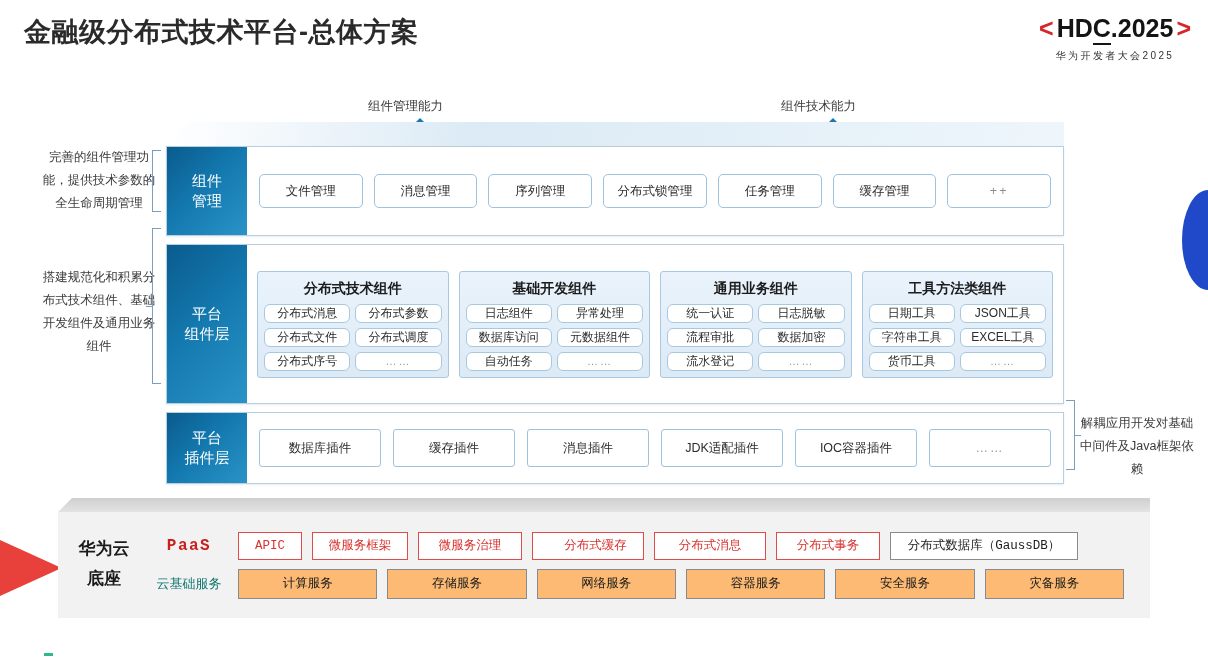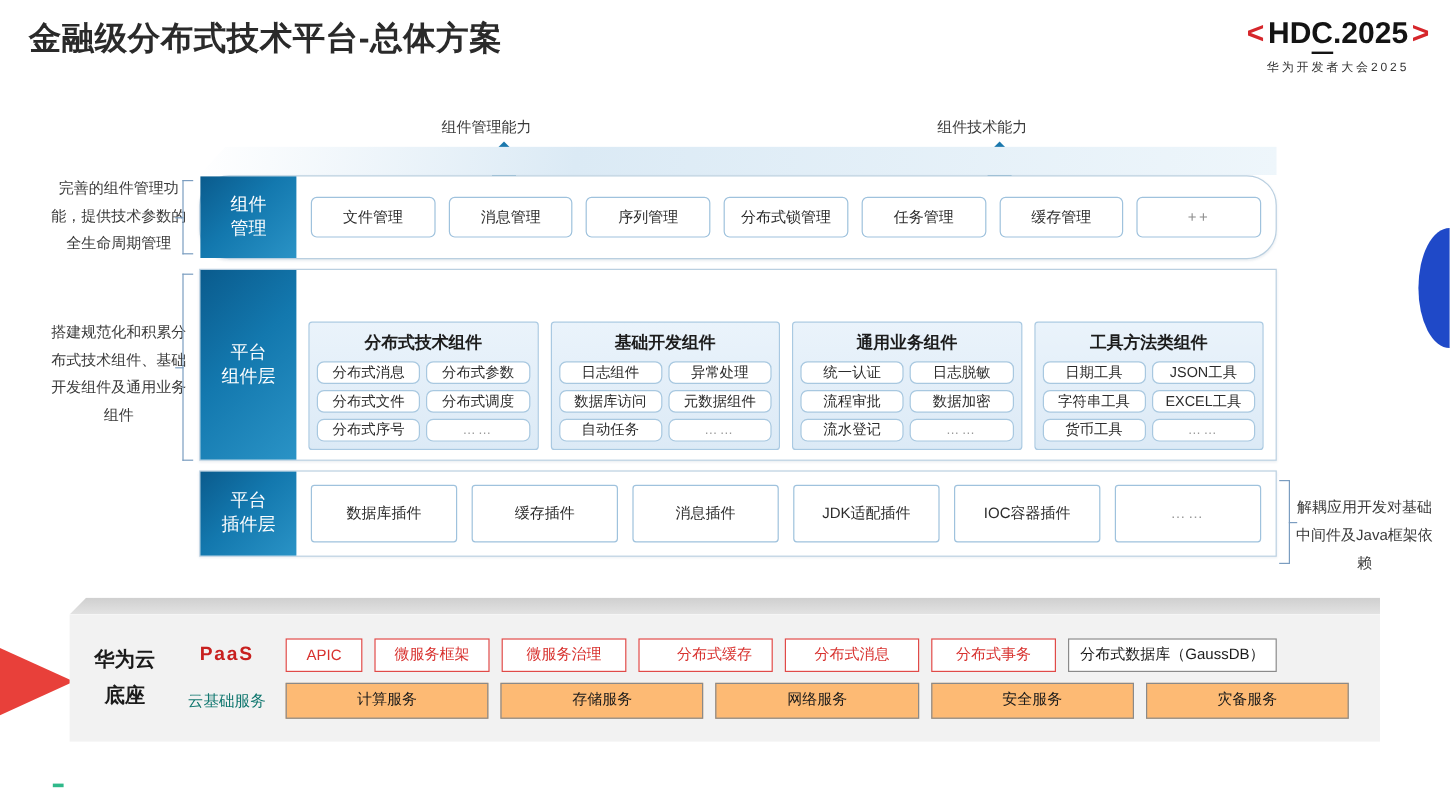--- a/index.html
+++ b/index.html
@@ -48,49 +48,49 @@
        display:flex;align-items:stretch;box-shadow:0 1px 2px rgba(40,80,120,.10);}
   .lyr + .lyr{margin-top:8px;}
   .lyr-label{
     width:80px;flex:0 0 80px;display:flex;flex-direction:column;align-items:center;justify-content:center;
     color:#ffffff;font-size:15px;line-height:1.35;text-align:center;
     background:linear-gradient(135deg,#0a5b8d 0%,#1378ae 45%,#2a93c6 100%);
   }
   .lyr-body{flex:1 1 auto;display:flex;align-items:center;padding:10px 12px;box-sizing:border-box;}
 
   
-  #row-mgmt{height:70px;border-radius:25px;}
+  #row-mgmt{height:90px;}
   #row-mgmt .lyr-body{gap:11px;justify-content:space-between;}
   .chip{
     flex:1 1 0;height:34px;display:flex;align-items:center;justify-content:center;
     border:1px solid #9fc2dd;border-radius:5px;background:#ffffff;color:#2c2c2c;font-size:12.5px;
     white-space:nowrap;box-sizing:border-box;
   }
   .chip.dots{color:#8e8e8e;letter-spacing:2px;}
 
   
   #row-comp{height:160px;}
-  #row-comp .lyr-body{gap:10px;padding:8px 10px;align-items:flex-end;}
+  #row-comp .lyr-body{gap:10px;padding:8px 10px;align-items:center;}
   .col{
     flex:1 1 0;display:flex;flex-direction:column;border:1px solid #a9c9e2;border-radius:3px;
     background:linear-gradient(180deg,#eaf3fb 0%,#dceaf6 100%);padding:5px 6px 6px;box-sizing:border-box;
   }
   .col-head{font-size:14px;font-weight:bold;color:#1c1c1c;text-align:center;padding:3px 0 6px;}
   .col-grid{flex:1 1 auto;display:grid;grid-template-columns:1fr 1fr;grid-auto-rows:1fr;gap:5px;}
   .cell{
     display:flex;align-items:center;justify-content:center;border:1px solid #a8c8e0;border-radius:6px;
     background:#ffffff;font-size:12px;color:#2c2c2c;white-space:nowrap;box-sizing:border-box;
   }
   .cell.dots{color:#9a9a9a;letter-spacing:2px;font-size:11px;}
 
   
   #row-plug{height:72px;}
   #row-plug .lyr-body{gap:12px;justify-content:space-between;}
   .plug{
-    flex:1 1 0;height:48px;display:flex;align-items:center;justify-content:center;
+    flex:1 1 0;height:38px;display:flex;align-items:center;justify-content:center;
     border:1px solid #9fc2dd;border-radius:3px;background:#ffffff;color:#2c2c2c;font-size:12.5px;
     white-space:nowrap;box-sizing:border-box;
   }
   .plug.dots{color:#9a9a9a;letter-spacing:2px;}
 
   
   #stack-top-face{
     position:absolute;left:166px;top:122px;width:898px;height:24px;
     background:linear-gradient(100deg,#ffffff 0%,#dbeaf5 35%,#eef6fb 100%);
     clip-path:polygon(22px 0,898px 0,898px 24px,0 24px);
@@ -105,20 +105,21 @@
 
   
   #base-top-face{
     position:absolute;left:58px;top:498px;width:1092px;height:14px;
     background:linear-gradient(180deg,#cfcfcf 0%,#e3e3e3 100%);
     clip-path:polygon(14px 0,1092px 0,1092px 14px,0 14px);
   }
   #base{
     position:absolute;left:58px;top:512px;width:1092px;height:106px;background:#f2f2f2;
     box-sizing:border-box;
+    font-family:Liberation Mono, monospace;
   }
   #base-inner{position:absolute;left:0;top:0;right:0;bottom:0;display:flex;align-items:center;}
   #base-title{
     width:92px;flex:0 0 92px;text-align:center;font-size:17px;font-weight:bold;color:#1b1b1b;line-height:1.75;
   }
   #base-rows{flex:1 1 auto;display:flex;flex-direction:column;gap:9px;padding-right:26px;}
   .base-row{display:flex;align-items:center;gap:10px;}
   .base-row-label{width:78px;flex:0 0 78px;text-align:center;white-space:nowrap;}
   #paas-label{font-size:16px;font-weight:bold;color:#c8201f;letter-spacing:1.5px;}
   #iaas-label{font-size:13px;color:#0f766e;}
@@ -279,27 +280,28 @@
     <div id="base-rows">
 
       <div class="base-row">
         <div class="base-row-label" id="paas-label">PaaS</div>
         <div class="paas-item" style="width:64px;">APIC</div>
         <div class="paas-item" style="width:96px;">微服务框架</div>
         <div class="paas-item" style="width:104px;">微服务治理</div>
         <div class="paas-item" style="width:112px;padding-left:21px;">分布式缓存</div>
         <div class="paas-item" style="width:112px;">分布式消息</div>
         <div class="paas-item" style="width:104px;text-align:center;">分布式事务</div>
-        <div class="paas-item neutral" style="width:174px;">分布式数据库（GaussDB）</div>
+        <div class="paas-item neutral" style="width:188px;">分布式数据库（GaussDB）</div>
       </div>
 
       <div class="base-row">
         <div class="base-row-label" id="iaas-label">云基础服务</div>
         <div class="iaas-item">计算服务</div>
         <div class="iaas-item">存储服务</div>
         <div class="iaas-item">网络服务</div>
+        <div class="iaas-item">容器服务</div>
         <div class="iaas-item">安全服务</div>
         <div class="iaas-item">灾备服务</div>
       </div>
 
     </div>
   </div>
 </div>
 
 </body></html>

